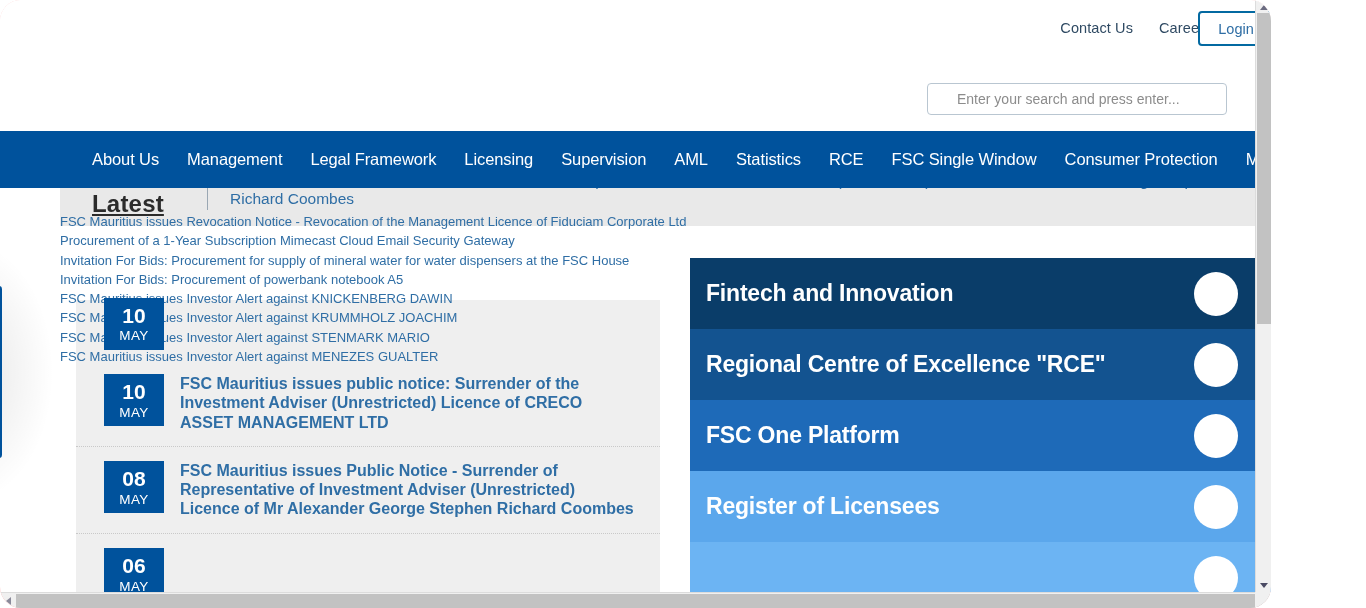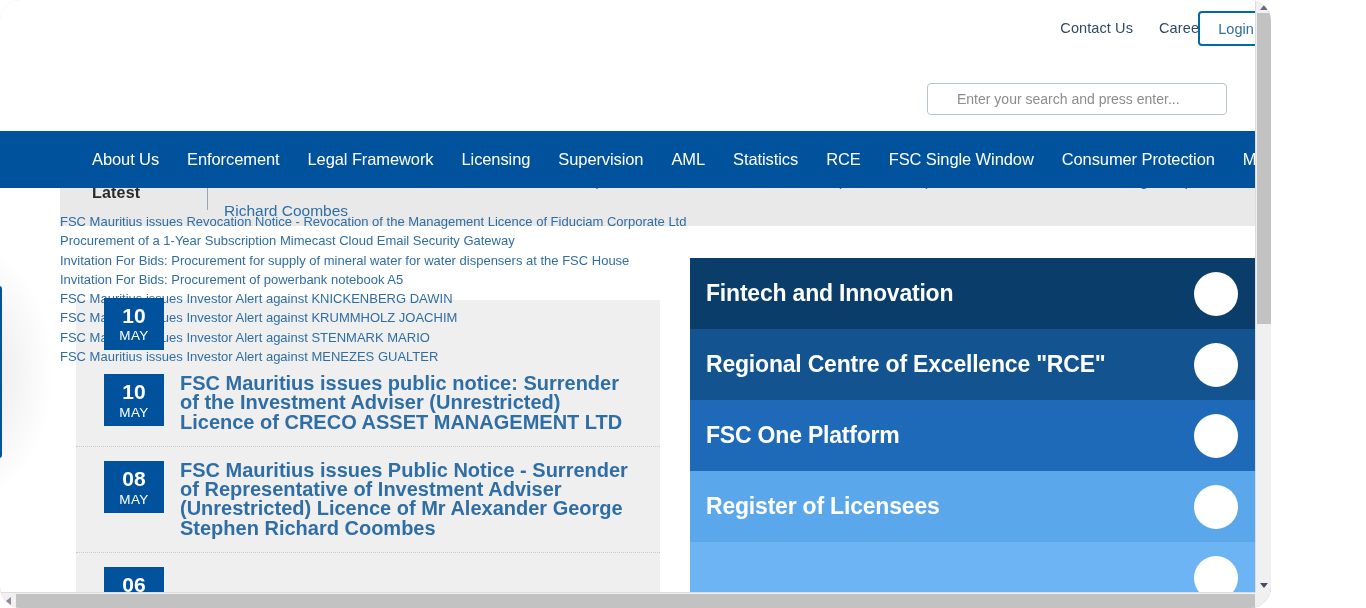--- a/index.html
+++ b/index.html
@@ -117,43 +117,44 @@
     left: 60px;
     top: 176px;
     width: 1216px;
     height: 50px;
     background: #e9e9e9;
     z-index: 5;
   }
   #latest-label {
     position: absolute;
     left: 32px;
-    top: 8px;
-    font-size: 16px;
+    top: 14px;
+    font-size: 24px;
     font-weight: bold;
     color: #2b2b2b;
     letter-spacing: .2px;
+    text-decoration: underline;
   }
   #latest-divider {
     position: absolute;
     left: 147px;
     top: 0px;
     width: 1px;
     height: 34px;
     background: #9aa7b3;
   }
   .ticker-line {
     position: absolute;
     font-size: 15.5px;
     color: #2f6ea5;
     white-space: nowrap;
     text-decoration: none;
   }
   #ticker-l0 { left: 170px; top: -4px; }
-  #ticker-l1 { left: 164px; top: 14px; margin-top: 12px; }
+  #ticker-l1 { left: 170px; top: 14px; }
 
   
   #ticker-overflow {
     position: absolute;
     left: 60px;
     top: 212px;
     width: 1280px;
     z-index: 6;
   }
   .overflow-line {
@@ -226,21 +227,21 @@
     flex-direction: column;
     align-items: center;
     justify-content: center;
     line-height: 1;
     padding: 6px 0;
   }
   .news-date .d-day { font-size: 21px; font-weight: bold; }
   .news-date .d-mon { font-size: 13.5px; margin-top: 4px; letter-spacing: .4px; }
   .news-title {
     margin-left: 16px;
-    font-size: 20px;
+    font-size: 16px;
     line-height: 19.3px;
     font-weight: bold;
     color: #2f6ea5;
     text-decoration: none;
   }
 
   
   #quicklinks {
     position: absolute;
     left: 690px;
@@ -393,21 +394,21 @@
         <a class="util-link" href="#">News</a>
       </div>
 
       <button id="login-button">Login</button>
 
       <input id="search-input" type="text" placeholder="Enter your search and press enter..." style="">
     </div>
 
     <nav id="main-nav">
       <a class="nav-item" href="#">About Us</a>
-      <a class="nav-item" href="#">Enforcement</a>
+      <a class="nav-item" href="#">Management</a>
       <a class="nav-item" href="#">Legal Framework</a>
       <a class="nav-item" href="#">Licensing</a>
       <a class="nav-item" href="#">Supervision</a>
       <a class="nav-item" href="#">AML</a>
       <a class="nav-item" href="#">Statistics</a>
       <a class="nav-item" href="#">RCE</a>
       <a class="nav-item" href="#">FSC Single Window</a>
       <a class="nav-item" href="#">Consumer Protection</a>
       <a class="nav-item" href="#">Media Corner</a>
     </nav>

